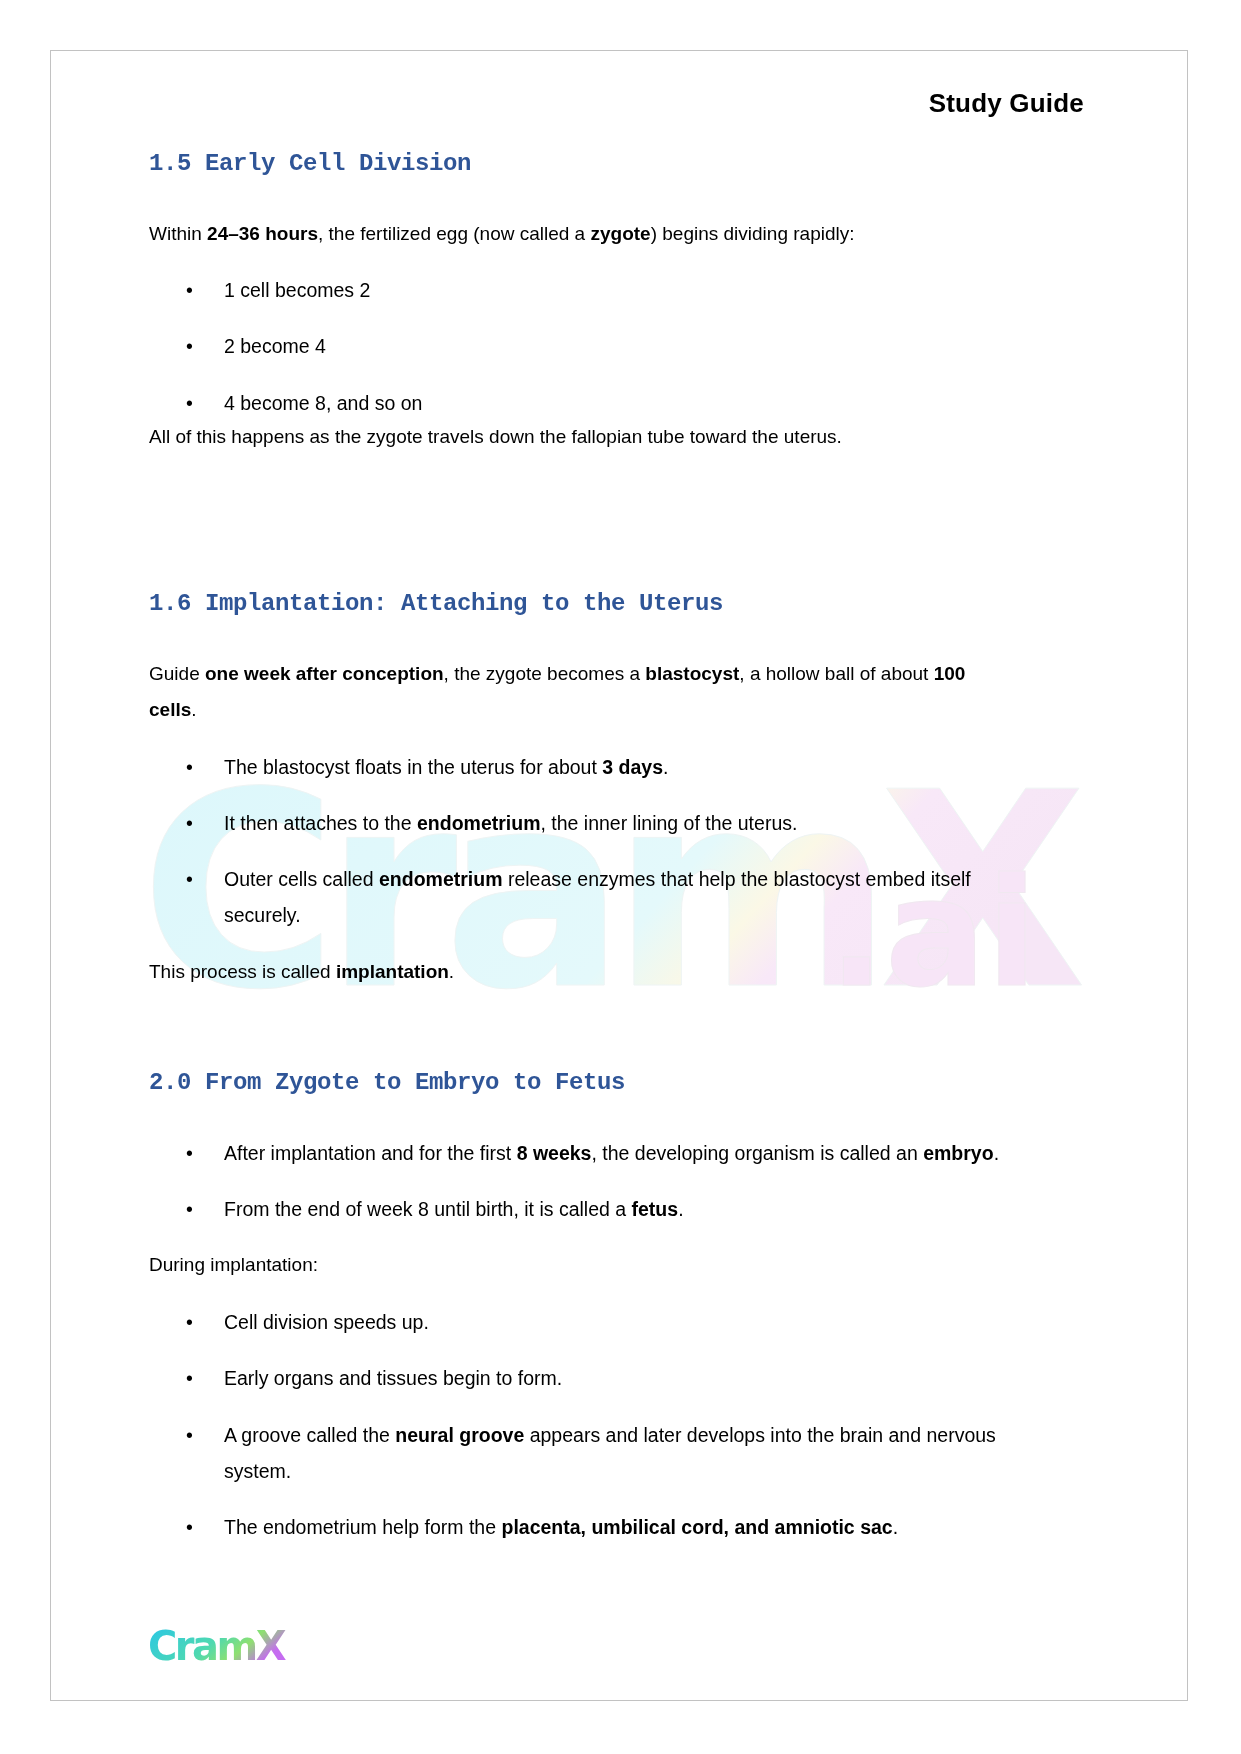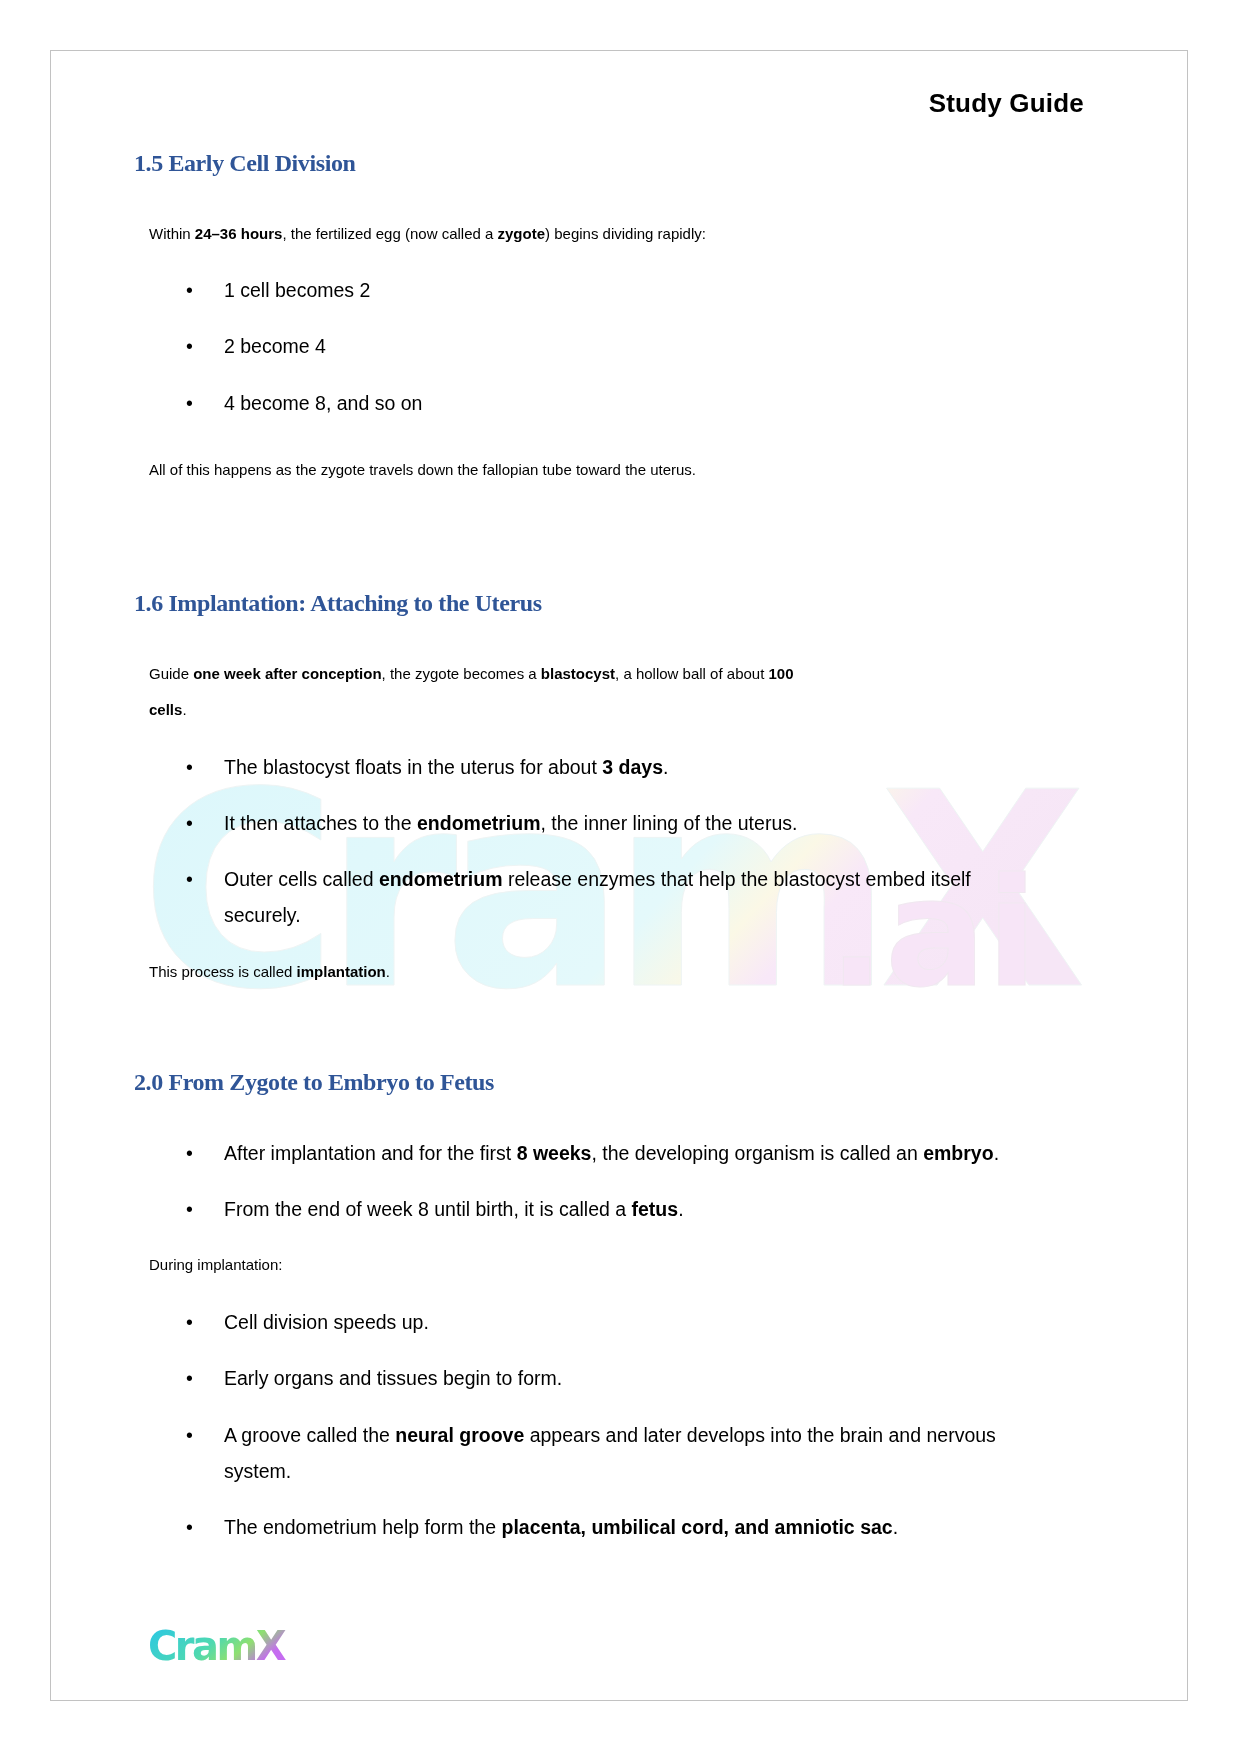--- a/index.html
+++ b/index.html
@@ -2,23 +2,23 @@
 <html><head>
   <meta charset="utf-8">
   <style>
     html, body { margin: 0; padding: 0; background: #ffffff; }
     body { width: 1241px; height: 1754px; position: relative; overflow: hidden;
            font-family: "Liberation Sans", sans-serif; color: #000; }
     .page-frame { position: absolute; left: 50px; top: 50px; width: 1138px; height: 1651px;
                   border: 1.5px solid #c2c2c2; box-sizing: border-box; }
     .doc-title { position: absolute; right: 157px; top: 88px; font-size: 26px; font-weight: bold;
                  letter-spacing: 0.2px; }
-    .h { position: absolute; left: 134px; font-family: Liberation Serif, serif; font-weight: bold;
+    .h { position: absolute; left: 149px; font-family: Liberation Mono, monospace; font-weight: bold;
          font-size: 24px; color: #2f5597; letter-spacing: -0.4px; }
-    .p { position: absolute; left: 149px; font-size: 15px; line-height: 36px; width: 900px; }
+    .p { position: absolute; left: 149px; font-size: 19px; line-height: 36px; width: 900px; }
     .li { position: absolute; left: 149px; font-size: 19.5px; line-height: 36px; width: 900px; }
     .li .bullet { position: absolute; left: 37px; top: 0; }
     .li .txt { position: absolute; left: 75px; top: 0; width: 840px; }
     b { font-weight: bold; }
     .watermark { position: absolute; left: 148px; top: 755px; width: 940px; height: 235px;
                  pointer-events: none; z-index: 0; }
     .content { position: relative; z-index: 1; }
     .logo { position: absolute; left: 148px; top: 1622px; width: 150px; height: 46px; }
   </style>
 </head>
@@ -50,21 +50,21 @@
       <span class="txt">1 cell becomes 2</span>
     </div>
   <div class="li" style="top:328px">
       <span class="bullet">•</span>
       <span class="txt">2 become 4</span>
     </div>
   <div class="li" style="top:385px">
       <span class="bullet">•</span>
       <span class="txt">4 become 8, and so on</span>
     </div>
-  <div class="p" style="top:452px">All of this happens as the zygote travels down the fallopian tube toward the uterus.</div>
+  <div class="p" style="top:419px">All of this happens as the zygote travels down the fallopian tube toward the uterus.</div>
 
   <div class="h" style="top:590px">1.6 Implantation: Attaching to the Uterus</div>
   <div class="p" style="top:656px"><span>Guide </span><b>one week after conception</b><span>, the zygote becomes a </span><b>blastocyst</b><span>, a hollow ball of about </span><b>100</b><br><b>cells</b><span>.</span></div>
   <div class="li" style="top:749px">
       <span class="bullet">•</span>
       <span class="txt"><span>The blastocyst floats in the uterus for about </span><b>3 days</b><span>.</span></span>
     </div>
   <div class="li" style="top:805px">
       <span class="bullet">•</span>
       <span class="txt"><span>It then attaches to the </span><b>endometrium</b><span>, the inner lining of the uterus.</span></span>

